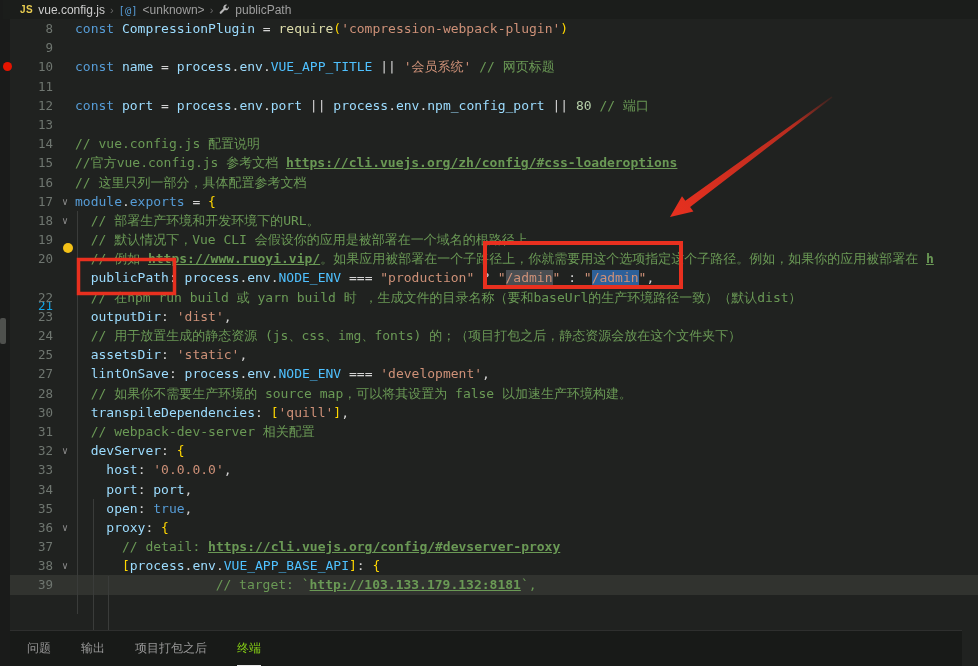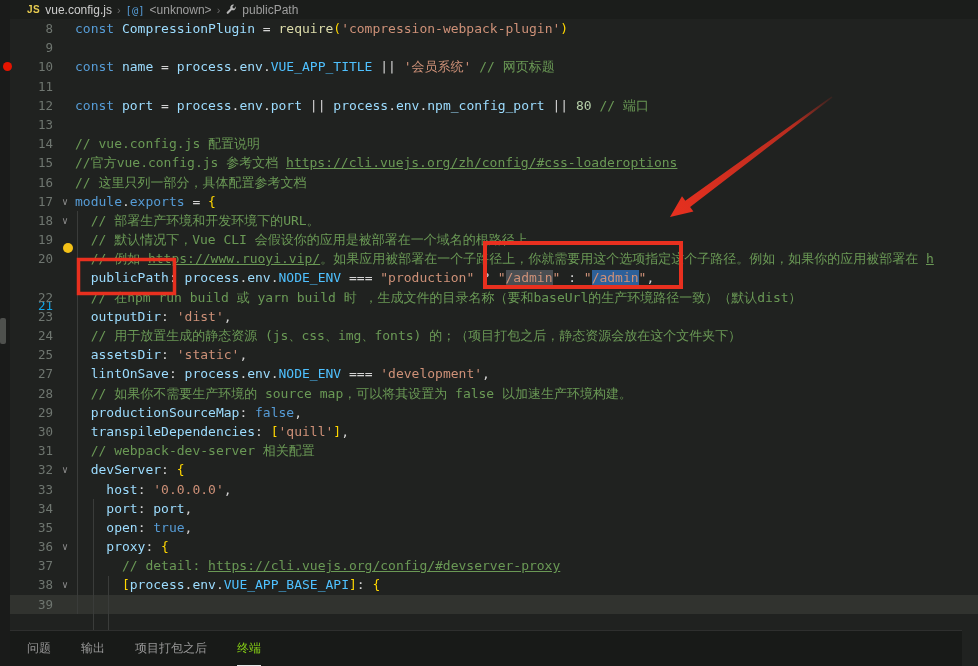--- a/index.html
+++ b/index.html
@@ -10,42 +10,42 @@
   *{box-sizing:border-box}
   html,body{margin:0;padding:0}
   body{
     width:978px;height:666px;position:relative;overflow:hidden;
     background:#202220;font-family:"Liberation Sans",sans-serif;
   }
   
   .left-strip{position:absolute;left:0;top:0;width:10px;height:666px;background:#1a1b1a;}
   .strip-handle{position:absolute;left:0;top:318px;width:6px;height:26px;background:#4e504d;border-radius:2px;}
   
-  .breadcrumb{position:absolute;left:10px;right:0;top:0;height:19px;background:#1b1d1b;
+  .breadcrumb{position:absolute;left:3px;right:0;top:0;height:19px;background:#1b1d1b;
     display:flex;align-items:center;gap:5px;padding-left:17px;font-size:12px;color:#9f9f9f;white-space:nowrap;}
   .bc-file{color:#cccccc;}
   .bc-sep{color:#6a6a6a;font-size:11px;}
   .js-badge{color:#e8cc50;font-weight:bold;font-size:10px;letter-spacing:.5px;}
   .obj-badge{color:#569cd6;font-size:10.5px;font-family:"DejaVu Sans Mono",monospace;}
   .wrench{width:12px;height:12px;display:inline-block;}
   
   .editor{position:absolute;left:10px;right:0;top:19px;height:615px;overflow:hidden;}
   .line{display:flex;height:19.2px;line-height:19.2px;white-space:pre;
     font-family:"DejaVu Sans Mono",monospace;font-size:13px;}
   .line.hl{background:#31332f;gap:39px;}
   .num{flex:none;width:45px;text-align:right;color:#6f7670;font-size:12.5px;padding-right:2px;}
   .num.active{color:#0ea5e9;margin-top:28px;}
   .fold{flex:none;width:20px;text-align:center;color:#8b8b8b;font-size:10px;}
   .code{flex:none;}
   .c-ind{color:#d4d4d4}
   .c-kw{color:var(--kw)} .c-var{color:var(--var)} .c-cst{color:var(--cst)}
   .c-fn{color:var(--fn)} .c-str{color:var(--str)} .c-num{color:var(--num)}
   .c-op{color:var(--op)} .c-br1{color:var(--br1)}
   .c-cm{color:var(--cm)}
-  .c-cmu{color:var(--cm);text-decoration:underline;}
+  .c-cmu{color:var(--cm);text-decoration:underline;font-weight:bold;}
   .c-sh1{color:var(--str);background:var(--whl);}
   .c-sh2{color:var(--str);background:var(--sel);}
   
   .breakpoint{position:absolute;left:3px;top:62px;width:9px;height:9px;border-radius:50%;background:#e51400;}
   .bookmark{position:absolute;left:63px;top:243px;width:10px;height:10px;border-radius:50%;background:#f3c117;}
   .iguide{position:absolute;width:1px;background:#3a3c3a;}
   
   .panel{position:absolute;left:10px;right:16px;bottom:0;height:36px;background:#181a18;
     border-top:1px solid #2e2f2e;display:flex;align-items:stretch;gap:30px;padding-left:17px;}
   .ptab{display:flex;align-items:center;font-size:12px;color:#989898;border-bottom:1.5px solid transparent;cursor:default;}
@@ -89,31 +89,30 @@
       <div class="line"><span class="num">18</span><span class="fold">∨</span><span class="code"><span class="c-ind">  </span><span class="c-cm">// 部署生产环境和开发环境下的URL。</span></span></div>
       <div class="line"><span class="num">19</span><span class="fold"></span><span class="code"><span class="c-ind">  </span><span class="c-cm">// 默认情况下，Vue CLI 会假设你的应用是被部署在一个域名的根路径上</span></span></div>
       <div class="line"><span class="num">20</span><span class="fold"></span><span class="code"><span class="c-ind">  </span><span class="c-cm">// 例如 </span><span class="c-cmu">https://www.ruoyi.vip/</span><span class="c-cm">。如果应用被部署在一个子路径上，你就需要用这个选项指定这个子路径。例如，如果你的应用被部署在 </span><span class="c-cmu">h</span></span></div>
       <div class="line"><span class="num active">21</span><span class="fold"></span><span class="code"><span class="c-ind">  </span><span class="c-var">publicPath</span><span class="c-op">: </span><span class="c-var">process</span><span class="c-op">.</span><span class="c-var">env</span><span class="c-op">.</span><span class="c-cst">NODE_ENV</span><span class="c-op"> === </span><span class="c-str">"production"</span><span class="c-op"> ? </span><span class="c-str">"</span><span class="c-sh1">/admin</span><span class="c-str">"</span><span class="c-op"> : </span><span class="c-str">"</span><span class="c-sh2">/admin</span><span class="c-str">"</span><span class="c-op">,</span></span></div>
       <div class="line"><span class="num">22</span><span class="fold"></span><span class="code"><span class="c-ind">  </span><span class="c-cm">// 在npm run build 或 yarn build 时 ，生成文件的目录名称（要和baseUrl的生产环境路径一致）（默认dist）</span></span></div>
       <div class="line"><span class="num">23</span><span class="fold"></span><span class="code"><span class="c-ind">  </span><span class="c-var">outputDir</span><span class="c-op">: </span><span class="c-str">'dist'</span><span class="c-op">,</span></span></div>
       <div class="line"><span class="num">24</span><span class="fold"></span><span class="code"><span class="c-ind">  </span><span class="c-cm">// 用于放置生成的静态资源 (js、css、img、fonts) 的；（项目打包之后，静态资源会放在这个文件夹下）</span></span></div>
       <div class="line"><span class="num">25</span><span class="fold"></span><span class="code"><span class="c-ind">  </span><span class="c-var">assetsDir</span><span class="c-op">: </span><span class="c-str">'static'</span><span class="c-op">,</span></span></div>
       <div class="line"><span class="num">27</span><span class="fold"></span><span class="code"><span class="c-ind">  </span><span class="c-var">lintOnSave</span><span class="c-op">: </span><span class="c-var">process</span><span class="c-op">.</span><span class="c-var">env</span><span class="c-op">.</span><span class="c-cst">NODE_ENV</span><span class="c-op"> === </span><span class="c-str">'development'</span><span class="c-op">,</span></span></div>
       <div class="line"><span class="num">28</span><span class="fold"></span><span class="code"><span class="c-ind">  </span><span class="c-cm">// 如果你不需要生产环境的 source map，可以将其设置为 false 以加速生产环境构建。</span></span></div>
-      <div class="line"><span class="num">29</span><span class="fold"></span><span class="code"><span class="c-ind">  </span><span class="c-var">productionSourceMap</span><span class="c-op">: </span><span class="c-kw">false</span><span class="c-op">,</span></span></div>
       <div class="line"><span class="num">30</span><span class="fold"></span><span class="code"><span class="c-ind">  </span><span class="c-var">transpileDependencies</span><span class="c-op">: </span><span class="c-br1">[</span><span class="c-str">'quill'</span><span class="c-br1">]</span><span class="c-op">,</span></span></div>
       <div class="line"><span class="num">31</span><span class="fold"></span><span class="code"><span class="c-ind">  </span><span class="c-cm">// webpack-dev-server 相关配置</span></span></div>
       <div class="line"><span class="num">32</span><span class="fold">∨</span><span class="code"><span class="c-ind">  </span><span class="c-var">devServer</span><span class="c-op">: </span><span class="c-br1">{</span></span></div>
       <div class="line"><span class="num">33</span><span class="fold"></span><span class="code"><span class="c-ind">    </span><span class="c-var">host</span><span class="c-op">: </span><span class="c-str">'0.0.0.0'</span><span class="c-op">,</span></span></div>
       <div class="line"><span class="num">34</span><span class="fold"></span><span class="code"><span class="c-ind">    </span><span class="c-var">port</span><span class="c-op">: </span><span class="c-var">port</span><span class="c-op">,</span></span></div>
       <div class="line"><span class="num">35</span><span class="fold"></span><span class="code"><span class="c-ind">    </span><span class="c-var">open</span><span class="c-op">: </span><span class="c-kw">true</span><span class="c-op">,</span></span></div>
       <div class="line"><span class="num">36</span><span class="fold">∨</span><span class="code"><span class="c-ind">    </span><span class="c-var">proxy</span><span class="c-op">: </span><span class="c-br1">{</span></span></div>
       <div class="line"><span class="num">37</span><span class="fold"></span><span class="code"><span class="c-ind">      </span><span class="c-cm">// detail: </span><span class="c-cmu">https://cli.vuejs.org/config/#devserver-proxy</span></span></div>
       <div class="line"><span class="num">38</span><span class="fold">∨</span><span class="code"><span class="c-ind">      </span><span class="c-br1">[</span><span class="c-var">process</span><span class="c-op">.</span><span class="c-var">env</span><span class="c-op">.</span><span class="c-cst">VUE_APP_BASE_API</span><span class="c-br1">]</span><span class="c-op">: </span><span class="c-br1">{</span></span></div>
-      <div class="line hl"><span class="num">39</span><span class="fold"></span></div>
+      <div class="line hl"><span class="num">39</span><span class="fold"></span><span class="code"><span class="c-ind">        </span><span class="c-cm">// target: `</span><span class="c-cmu">http://103.133.179.132:8181</span><span class="c-cm">`,</span></span></div>
     </div>
 </div>
 
 <div class="iguide" style="left:77px;top:211px;height:403px;"></div>
 <div class="iguide" style="left:93px;top:499px;height:131px;"></div>
 <div class="iguide" style="left:108px;top:576px;height:54px;"></div>
 
 <div class="breakpoint"></div>
 <div class="bookmark"></div>
 

